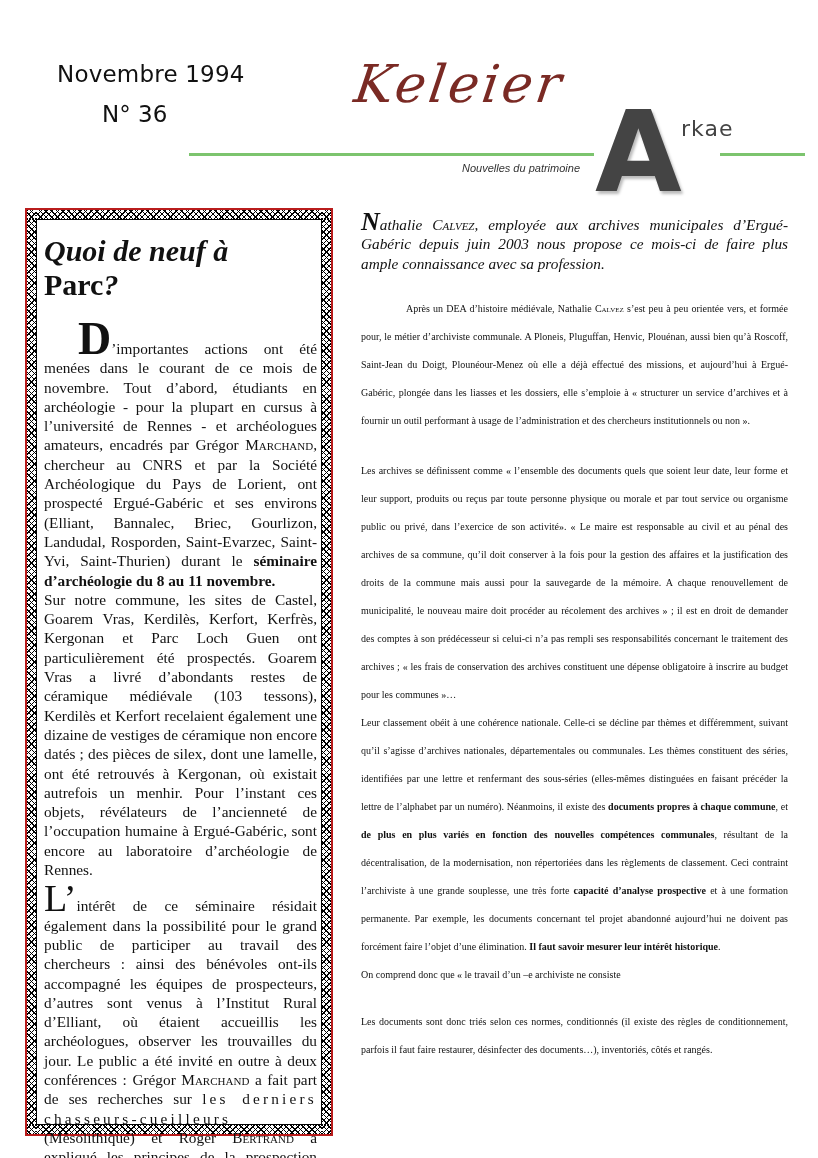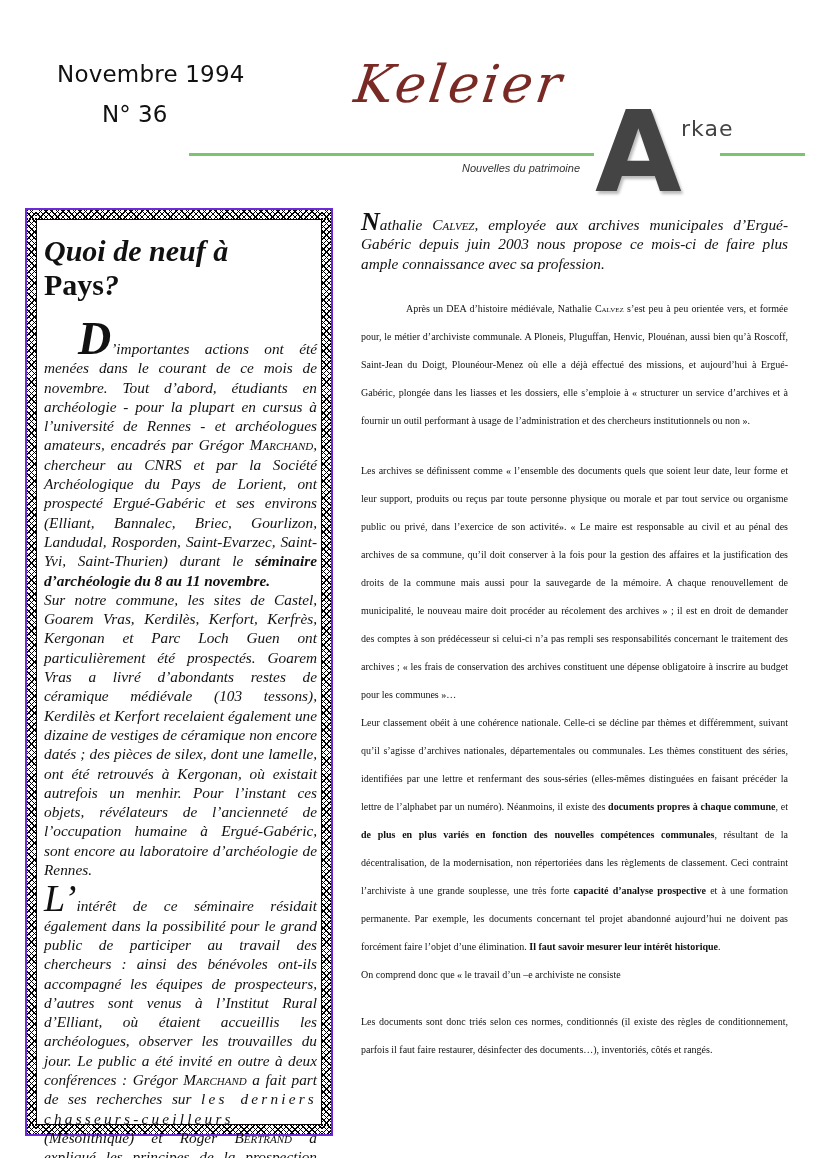--- a/index.html
+++ b/index.html
@@ -20,33 +20,33 @@
   .logo-line-right { position: absolute; left: 545px; top: 105px; width: 85px; height: 3px; background: #7cc46e; }
   .logo-a { position: absolute; left: 420px; top: 48px; font-family: "DejaVu Sans", sans-serif; font-weight: bold;
             font-size: 112px; line-height: 112px; color: #444; text-shadow: 2px 3px 3px #bbb; }
   .logo-rkae { position: absolute; left: 506px; top: 68px; font-family: "DejaVu Sans", sans-serif;
                font-size: 22px; color: #444; letter-spacing: 1px; }
   .logo-tagline { position: absolute; left: 287px; top: 114px; font-family: "Liberation Sans", sans-serif;
                   font-style: italic; font-size: 11px; color: #333; }
 
   
   .box { position: absolute; left: 25px; top: 208px; width: 308px; height: 928px;
-         border: 2px solid #6d28d9; box-sizing: border-box; }
+         border: 2px solid #b91c1c; box-sizing: border-box; }
   .box-frame { position: absolute; inset: 0; border: 9px solid transparent;
                background:
                  repeating-linear-gradient(45deg, #000 0 1px, transparent 1px 4px),
                  repeating-linear-gradient(-45deg, #000 0 1px, transparent 1px 4px);
                -webkit-mask: linear-gradient(#000 0 0) border-box, linear-gradient(#000 0 0) padding-box;
                -webkit-mask-composite: xor; mask-composite: exclude; }
   .box-inner-line { position: absolute; left: 9px; top: 9px; right: 9px; bottom: 9px; border: 1px solid #000; }
   .box-content { position: absolute; left: 17px; top: 18px; right: 14px; }
   .box-title { font-family: "Liberation Serif", serif; font-weight: bold; font-size: 30px; line-height: 34px;
                margin: 6px 0 18px 0; }
   .box-title .it { font-style: italic; }
-  .box-text { font-size: 15.3px; line-height: 19.3px; text-align: justify; margin: 0; font-style: italic; }
+  .box-text { font-size: 15.3px; line-height: 19.3px; text-align: justify; margin: 0; }
   .dropcap-d { font-weight: bold; font-size: 46px; line-height: 38px; margin-left: 34px; }
   .dropcap-l { font-size: 38px; line-height: 30px; }
   .sc { font-variant: small-caps; }
   .spaced { letter-spacing: 3.2px; }
 
   
   .right { position: absolute; left: 361px; top: 212px; width: 427px; }
   .intro { font-style: italic; font-size: 15.3px; line-height: 19.3px; text-align: justify; margin: 0 0 22px 0; }
   .intro .cap { font-size: 26px; font-weight: bold; font-style: italic; }
   .p { font-size: 10px; line-height: 28px; text-align: justify; margin: 0; }
@@ -67,21 +67,21 @@
   <div class="logo-rkae">rkae</div>
   <div class="logo-tagline">Nouvelles du patrimoine</div>
 </div>
 
 <div class="box">
   <div class="box-frame"></div>
   <div class="box-inner-line"></div>
   <div class="box-content">
     <div class="box-title">
       <span class="it">Quoi de neuf à</span><br>
-      <span>Pays</span><span class="it">?</span>
+      <span>Parc</span><span class="it">?</span>
     </div>
     <p class="box-text">
       <span class="dropcap-d">D</span><span>’importantes actions ont été menées dans le courant de ce mois de novembre. Tout d’abord, étudiants en archéologie - pour la plupart en cursus à l’université de Rennes - et archéologues amateurs, encadrés par Grégor </span><span class="sc">Marchand</span><span>, chercheur au CNRS et par la Société Archéologique du Pays de Lorient, ont prospecté Ergué-Gabéric et ses environs (Elliant, Bannalec, Briec, Gourlizon, Landudal, Rosporden, Saint-Evarzec, Saint-Yvi, Saint-Thurien) durant le </span><b>séminaire d’archéologie du 8 au 11 novembre.</b>
     </p>
     <p class="box-text">Sur notre commune, les sites de Castel, Goarem Vras, Kerdilès, Kerfort, Kerfrès, Kergonan et Parc Loch Guen ont particulièrement été prospectés. Goarem Vras a livré d’abondants restes de céramique médiévale (103 tessons), Kerdilès et Kerfort recelaient également une dizaine de vestiges de céramique non encore datés ; des pièces de silex, dont une lamelle, ont été retrouvés à Kergonan, où existait autrefois un menhir. Pour l’instant ces objets, révélateurs de l’ancienneté de l’occupation humaine à Ergué-Gabéric, sont encore au laboratoire d’archéologie de Rennes.</p>
     <p class="box-text" style="margin-top:4px">
       <span class="dropcap-l">L’</span><span>intérêt de ce séminaire résidait également dans la possibilité pour le grand public de participer au travail des chercheurs : ainsi des bénévoles ont-ils accompagné les équipes de prospecteurs, d’autres sont venus à l’Institut Rural d’Elliant, où étaient accueillis les archéologues, observer les trouvailles du jour. Le public a été invité en outre à deux conférences : Grégor </span><span class="sc">Marchand</span><span> a fait part de ses recherches sur </span><span class="spaced">les derniers chasseurs-cueilleurs</span><span> (Mésolithique) et Roger </span><span class="sc">Bertrand</span><span> a expliqué les principes de la prospection aérienne.</span>
     </p>
   </div>
 </div>

